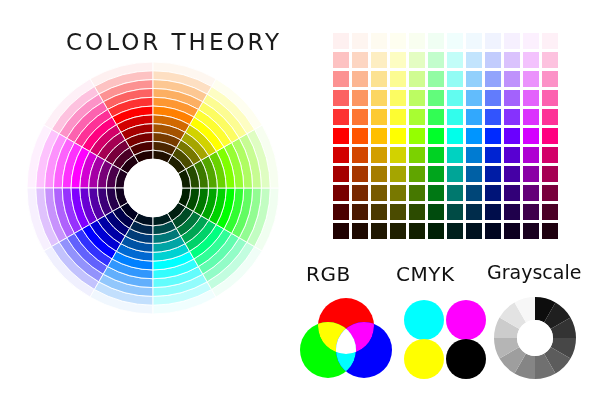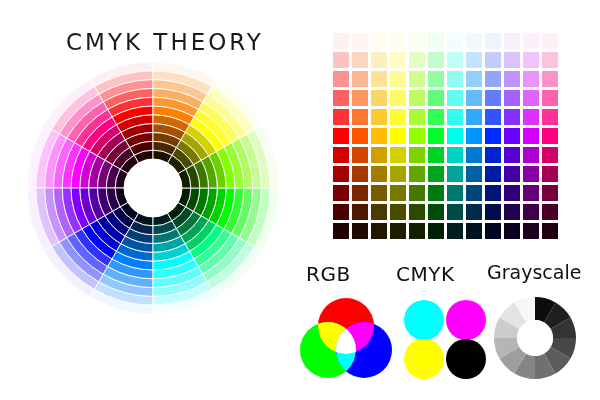--- a/index.html
+++ b/index.html
@@ -25,21 +25,21 @@
   #lbl-gray{left:487px;top:261px;letter-spacing:0px;font-size:19px;}
 
   #rgb-fig{position:absolute;left:298px;top:296px;width:96px;height:84px;}
   #cmyk-fig{position:absolute;left:402px;top:299px;width:86px;height:80px;}
   #gray-fig{position:absolute;left:493px;top:296px;width:84px;height:84px;}
   #rgb-fig svg,#cmyk-fig svg,#gray-fig svg{display:block;}
 </style>
 </head>
 <body>
 
-<div id="title">CMYK  THEORY</div>
+<div id="title">COLOR  THEORY</div>
 
 <div id="wheel">
     <svg width="252" height="252" viewBox="0 0 252 252">
       <path d="M63.00,16.88A126,126 0 0 1 126.00,0.00L126.00,8.82A117.18181818181819,117.18181818181819 0 0 0 67.41,24.52Z" fill="rgb(254,240,240)" stroke="#ffffff" stroke-width="0.9"></path>
       <path d="M67.41,24.52A117.18181818181819,117.18181818181819 0 0 1 126.00,8.82L126.00,17.64A108.36363636363636,108.36363636363636 0 0 0 71.82,32.15Z" fill="rgb(253,194,194)" stroke="#ffffff" stroke-width="0.9"></path>
       <path d="M71.82,32.15A108.36363636363636,108.36363636363636 0 0 1 126.00,17.64L126.00,26.45A99.54545454545455,99.54545454545455 0 0 0 76.23,39.79Z" fill="rgb(252,146,146)" stroke="#ffffff" stroke-width="0.9"></path>
       <path d="M76.23,39.79A99.54545454545455,99.54545454545455 0 0 1 126.00,26.45L126.00,35.27A90.72727272727272,90.72727272727272 0 0 0 80.64,47.43Z" fill="rgb(252,98,98)" stroke="#ffffff" stroke-width="0.9"></path>
       <path d="M80.64,47.43A90.72727272727272,90.72727272727272 0 0 1 126.00,35.27L126.00,44.09A81.9090909090909,81.9090909090909 0 0 0 85.05,55.06Z" fill="rgb(253,50,50)" stroke="#ffffff" stroke-width="0.9"></path>
       <path d="M85.05,55.06A81.9090909090909,81.9090909090909 0 0 1 126.00,44.09L126.00,52.91A73.0909090909091,73.0909090909091 0 0 0 89.45,62.70Z" fill="rgb(255,0,0)" stroke="#ffffff" stroke-width="0.9"></path>
       <path d="M89.45,62.70A73.0909090909091,73.0909090909091 0 0 1 126.00,52.91L126.00,61.73A64.27272727272728,64.27272727272728 0 0 0 93.86,70.34Z" fill="rgb(210,0,0)" stroke="#ffffff" stroke-width="0.9"></path>

